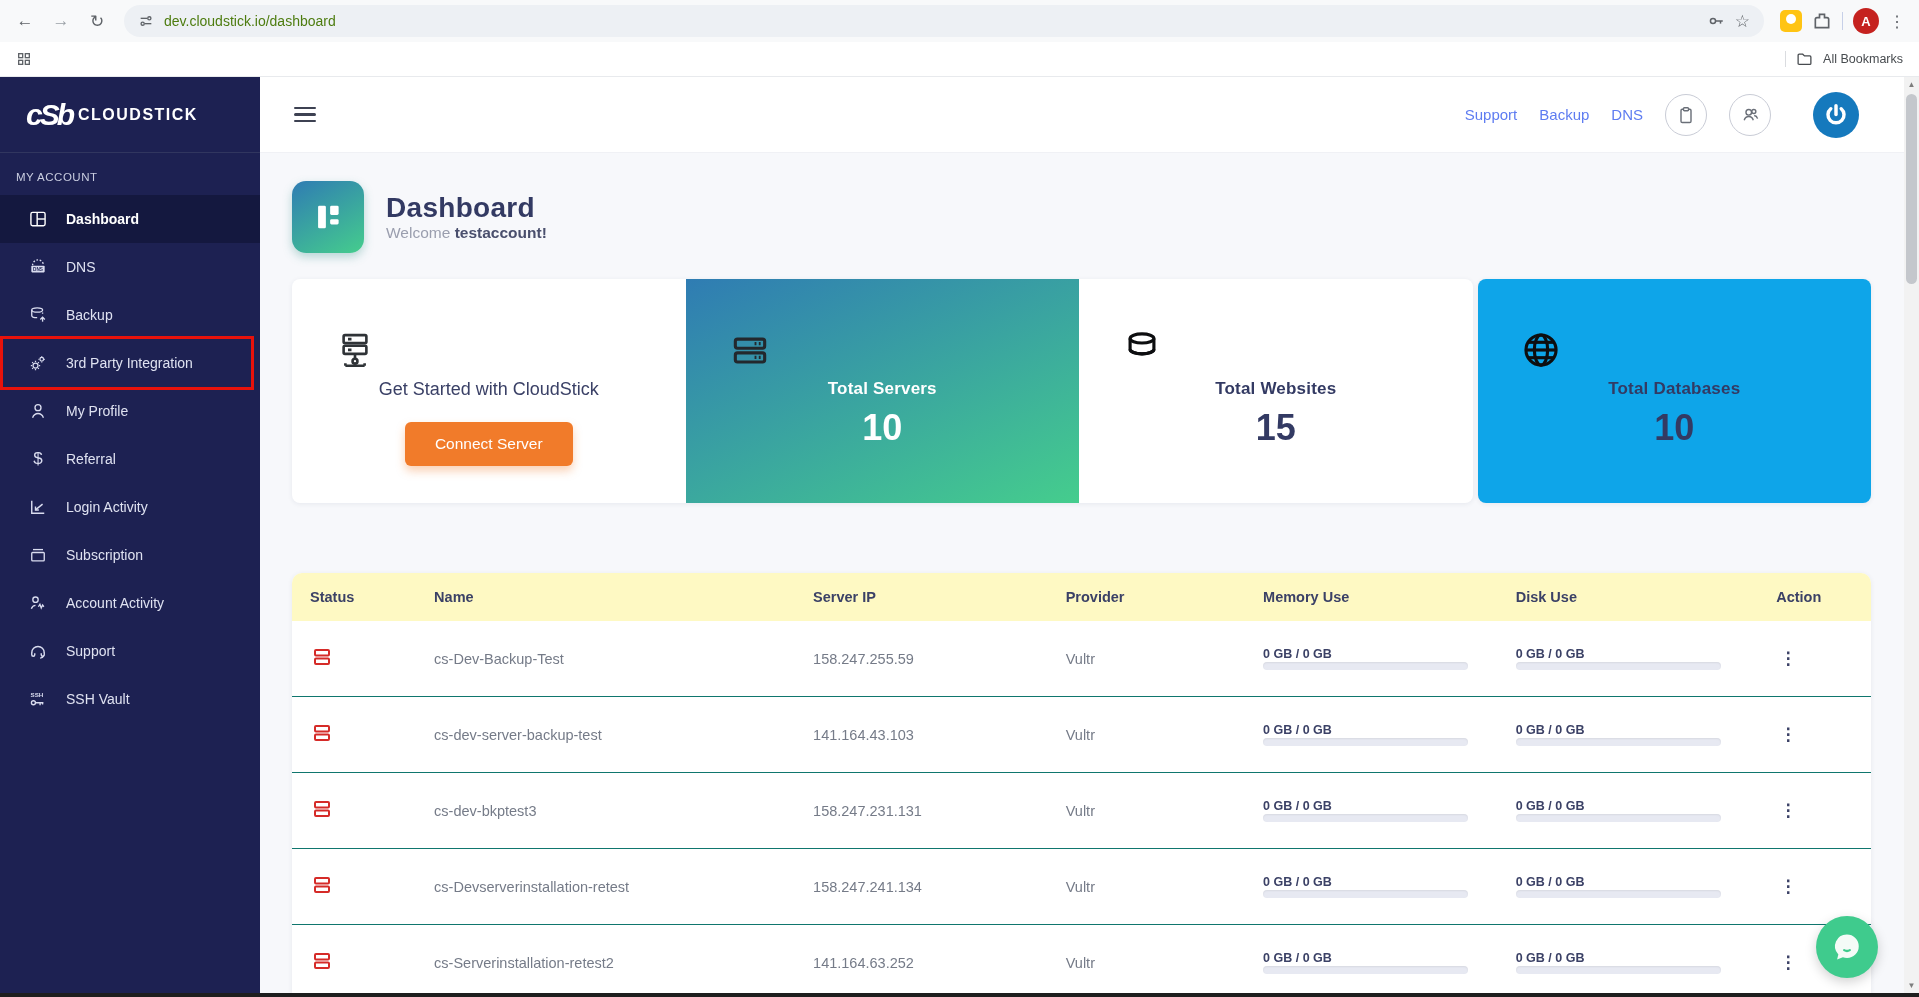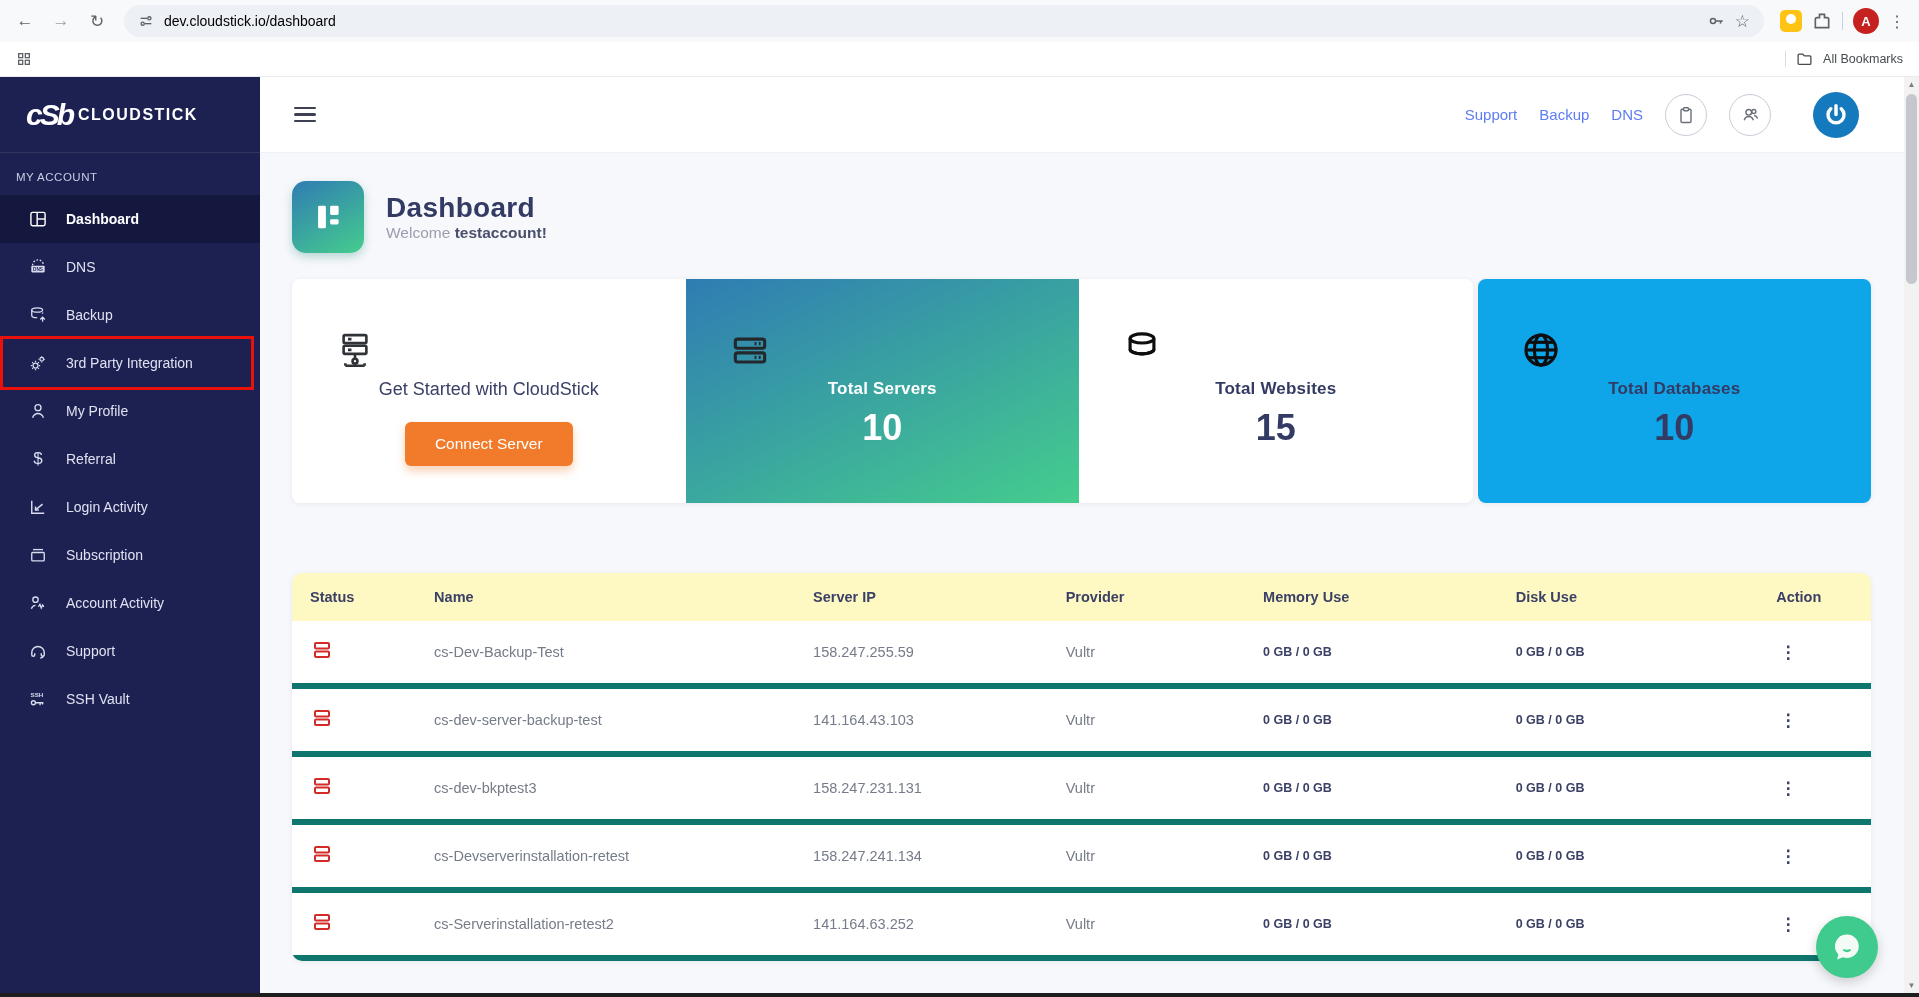--- a/index.html
+++ b/index.html
@@ -5,21 +5,21 @@
   * { margin:0; padding:0; box-sizing:border-box; }
   html,body { width:1919px; height:997px; overflow:hidden; }
   body { font-family:"Liberation Sans", sans-serif; }
   .screen { position:relative; width:1919px; height:997px; background:#fff; overflow:hidden; }
 
   
   .browser-toolbar { height:42px; background:#f8f9fa; display:flex; align-items:center; padding:0 10px; gap:6px; }
   .nav-btn { width:30px; height:30px; border:none; background:transparent; border-radius:50%; font-size:17px; color:#5f6368; display:flex; align-items:center; justify-content:center; cursor:pointer; }
   .nav-btn.fwd { color:#9aa0a6; }
   .omnibox { flex:1; height:32px; background:#edf0f4; border-radius:16px; display:flex; align-items:center; padding:0 14px; gap:10px; margin:0 6px; }
-  .omnibox .url { font-size:14px; color:#000000; flex:1; }
+  .omnibox .url { font-size:14px; color:#4d7c0f; flex:1; }
   .omni-icon { color:#5f6368; display:flex; align-items:center; }
   .toolbar-right { display:flex; align-items:center; gap:10px; padding:0 4px; }
   .ext-yellow { width:22px; height:22px; background:#ffc413; border-radius:5px; position:relative; }
   .ext-yellow::after { content:""; position:absolute; left:6px; top:4px; width:10px; height:10px; background:#fff; border-radius:50%; }
   .tb-sep { width:1px; height:18px; background:#c7d0e8; }
   .avatar-chip { width:26px; height:26px; border-radius:50%; background:#c5221f; color:#fff; font-size:13px; font-weight:bold; display:flex; align-items:center; justify-content:center; }
   .kebab-v { color:#5f6368; font-size:16px; letter-spacing:0; background:none; border:none; cursor:pointer; }
   .bookmarks-bar { height:35px; background:#fff; border-bottom:1px solid #e8eaed; display:flex; align-items:center; justify-content:space-between; padding:0 16px; }
   .bm-right { display:flex; align-items:center; gap:10px; font-size:12.5px; color:#474b4f; }
   .bm-sep { width:1px; height:16px; background:#dadce0; }
@@ -67,25 +67,25 @@
   .card-panel.gradient { background:linear-gradient(155deg, var(--gradient-start,#2f7cb3) 0%, var(--gradient-end,#45cd8d) 100%); }
   .stat-label { margin-top:100px; font-size:17px; font-weight:bold; color:#333a63; letter-spacing:0.2px; }
   .stat-value { margin-top:8px; font-size:36px; font-weight:bold; color:#333a63; }
   .card-panel.gradient .stat-label, .card-panel.gradient .stat-value { color:#fff; }
   .card-single { flex:1; margin-left:5px; background:#0ea5e9; border-radius:8px; box-shadow:0 1px 5px rgba(40,50,90,.08); }
 
   
   .table-card { background:#fff; border-radius:10px; box-shadow:0 1px 5px rgba(40,50,90,.08); overflow:hidden; }
   .thead, .tr { display:grid; grid-template-columns:9% 24% 16% 12.5% 16% 16.5% 6%; align-items:center; }
   .thead { height:48px; background:#fef9c3; font-size:14.5px; font-weight:bold; color:#3b4166; }
-  .tr { height:68px; border-bottom:6px solid #0f766e; background:#fff; }
+  .tr { height:76px; border-bottom:1px solid #0f766e; background:#fff; }
   .td, .th { padding-right:8px; }
   .col-status { padding-left:18px; }
   .cell-text { font-size:14.5px; color:#757b88; }
-  .usage { display:flex; gap:1px; width:205px;align-items:flex-end; }
+  .usage { display:flex; flex-direction:column; gap:1px; width:205px; }
   .usage-text { font-size:12.5px; font-weight:bold; color:#3b4166; }
   .usage-bar { height:8px; border-radius:4px; background:#e7e9f2; box-shadow:inset 0 1px 2px rgba(0,0,0,.07); }
   .row-kebab { background:none; border:none; color:#3b4166; font-size:17px; font-weight:bold; cursor:pointer; width:24px; }
 
   
   .scrollbar { position:absolute; right:0; top:77px; bottom:0; width:15px; background:#f2f2f2; z-index:20; }
   .sb-arrow { position:absolute; left:0; width:15px; height:15px; color:#7d7d7d; font-size:8px; display:flex; align-items:center; justify-content:center; background:#f2f2f2; cursor:pointer; }
   .sb-up { top:0; } .sb-down { bottom:4px; }
   .sb-thumb { position:absolute; left:2px; top:17px; width:11px; height:190px; border-radius:6px; background:#c4c7cc; cursor:pointer; }
   .bottom-strip { position:absolute; left:0; right:0; bottom:0; height:4px; background:#1e1e1e; z-index:25; }

